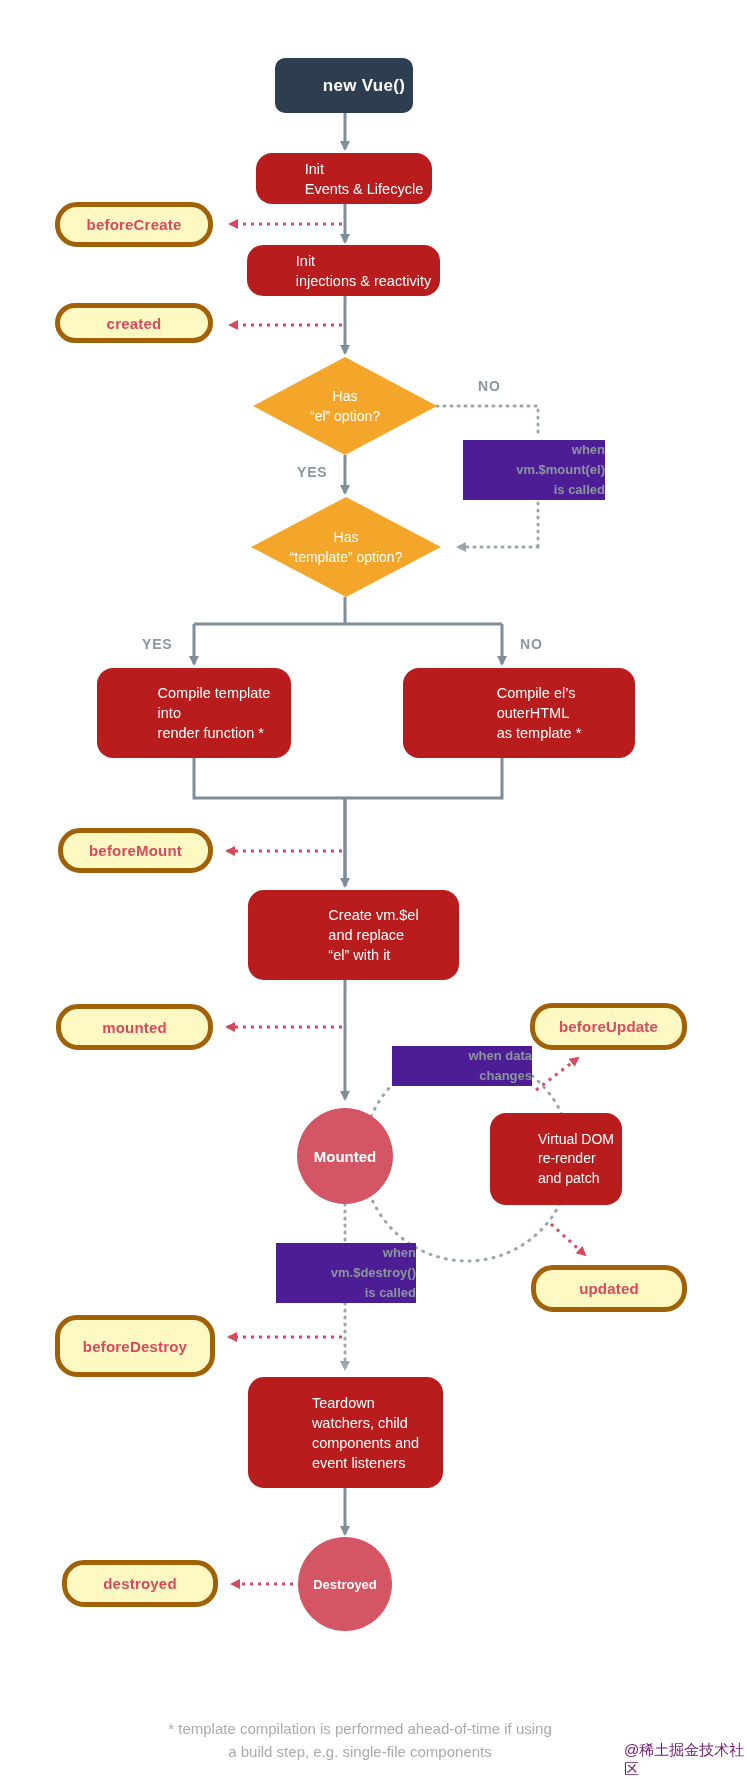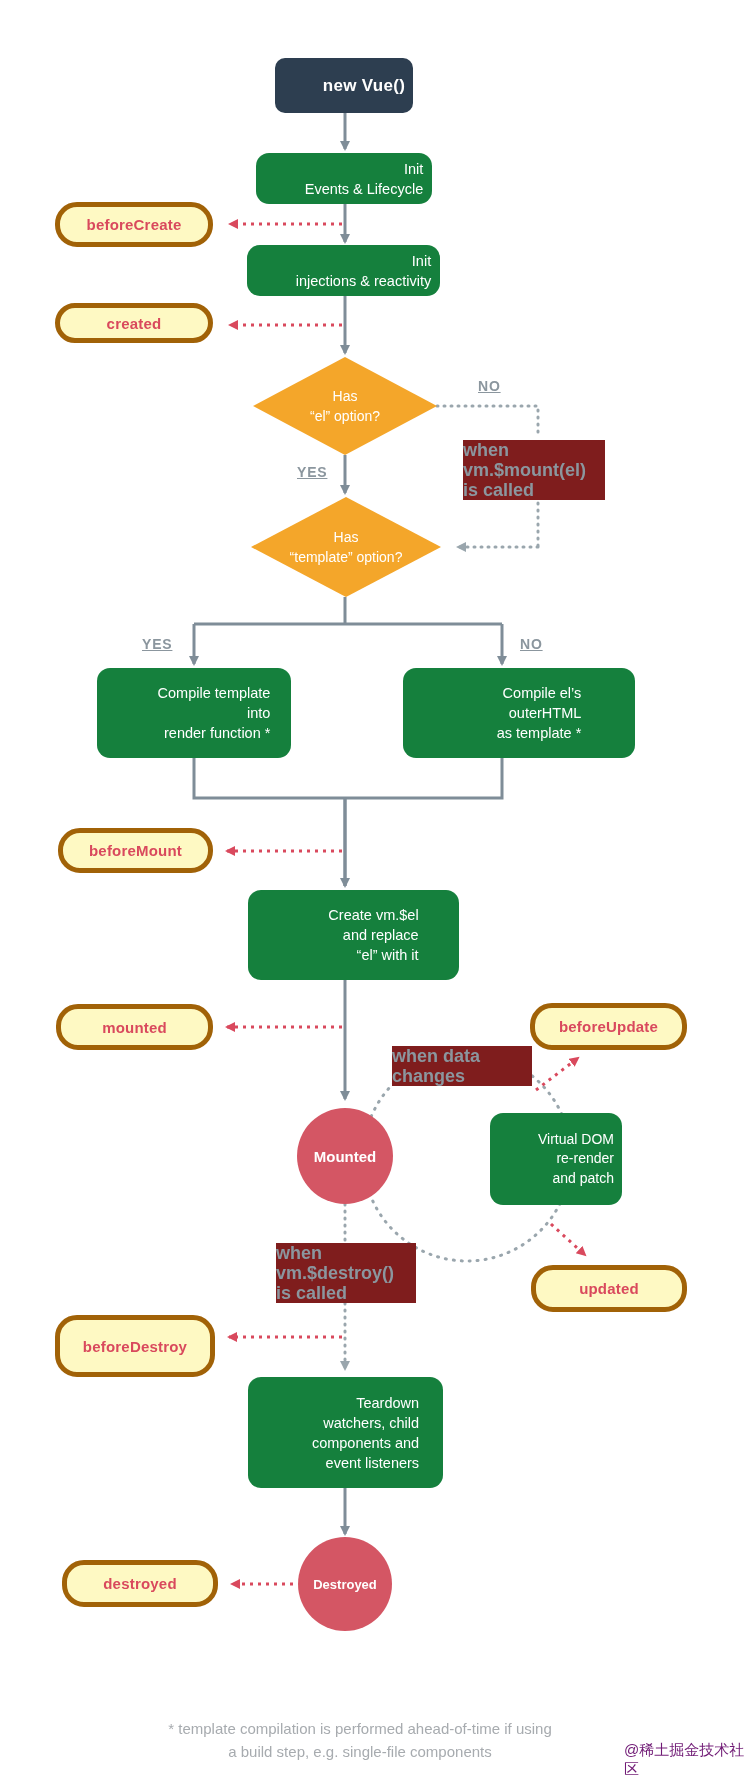--- a/index.html
+++ b/index.html
@@ -3,42 +3,42 @@
 <meta charset="utf-8">
 <style>
   html,body{margin:0;padding:0;background:#ffffff;}
   .stage{position:relative;width:747px;height:1779px;background:#ffffff;overflow:hidden;
          font-family:"Liberation Sans",sans-serif;}
   svg.wires{position:absolute;left:0;top:0;width:747px;height:1779px;}
   .abs{position:absolute;box-sizing:border-box;}
   .prel{white-space:pre-line;}
 
   
-  .box{display:flex;align-items:center;justify-content:center;text-align:right;
+  .box{display:flex;align-items:center;justify-content:center;text-align:left;
        color:#ffffff;border-radius:13px;line-height:1.38;padding-left:40px;}
   .navy{background:#2d3e50;font-weight:700;font-size:17px;border-radius:10px;letter-spacing:.3px;}
-  .green{background:#15803d;font-size:14.5px;}
+  .green{background:#b91c1c;font-size:14.5px;border-radius:16px;}
 
   
   .pill{display:flex;align-items:center;justify-content:center;text-align:center;
         background:#fef9c3;border:5px solid #a16207;border-radius:22px;
         color:#d9495d;font-weight:700;font-size:15px;letter-spacing:.2px;}
 
   
   .diamond{display:flex;align-items:center;justify-content:center;text-align:center;
            background:#f4a62a;color:#ffffff;font-size:14px;line-height:1.45;
            clip-path:polygon(50% 0%,100% 50%,50% 100%,0% 50%);}
 
   
   .state{display:flex;align-items:center;justify-content:center;text-align:center;
          background:#d45664;color:#ffffff;border-radius:50%;font-weight:700;}
 
   
-  .glabel{color:#8b969e;font-weight:700;font-size:14px;letter-spacing:.8px;text-decoration:underline;}
-  .gnote{color:#8b969e;font-weight:700;font-size:18px;line-height:20px;text-align:left;background:#7f1d1d;}
+  .glabel{color:#8b969e;font-weight:700;font-size:14px;letter-spacing:.8px;}
+  .gnote{color:#8b969e;font-weight:700;font-size:13px;line-height:20px;text-align:right;background:#4c1d95;}
 
   .footer{color:#a7abaf;font-size:15px;line-height:23px;text-align:center;}
   .watermark{color:#701a75;font-size:15px;margin-left:47px;}
 </style>
 </head>
 <body>
 
 <div class="stage">
 
   <svg class="wires" viewBox="0 0 747 1779">

